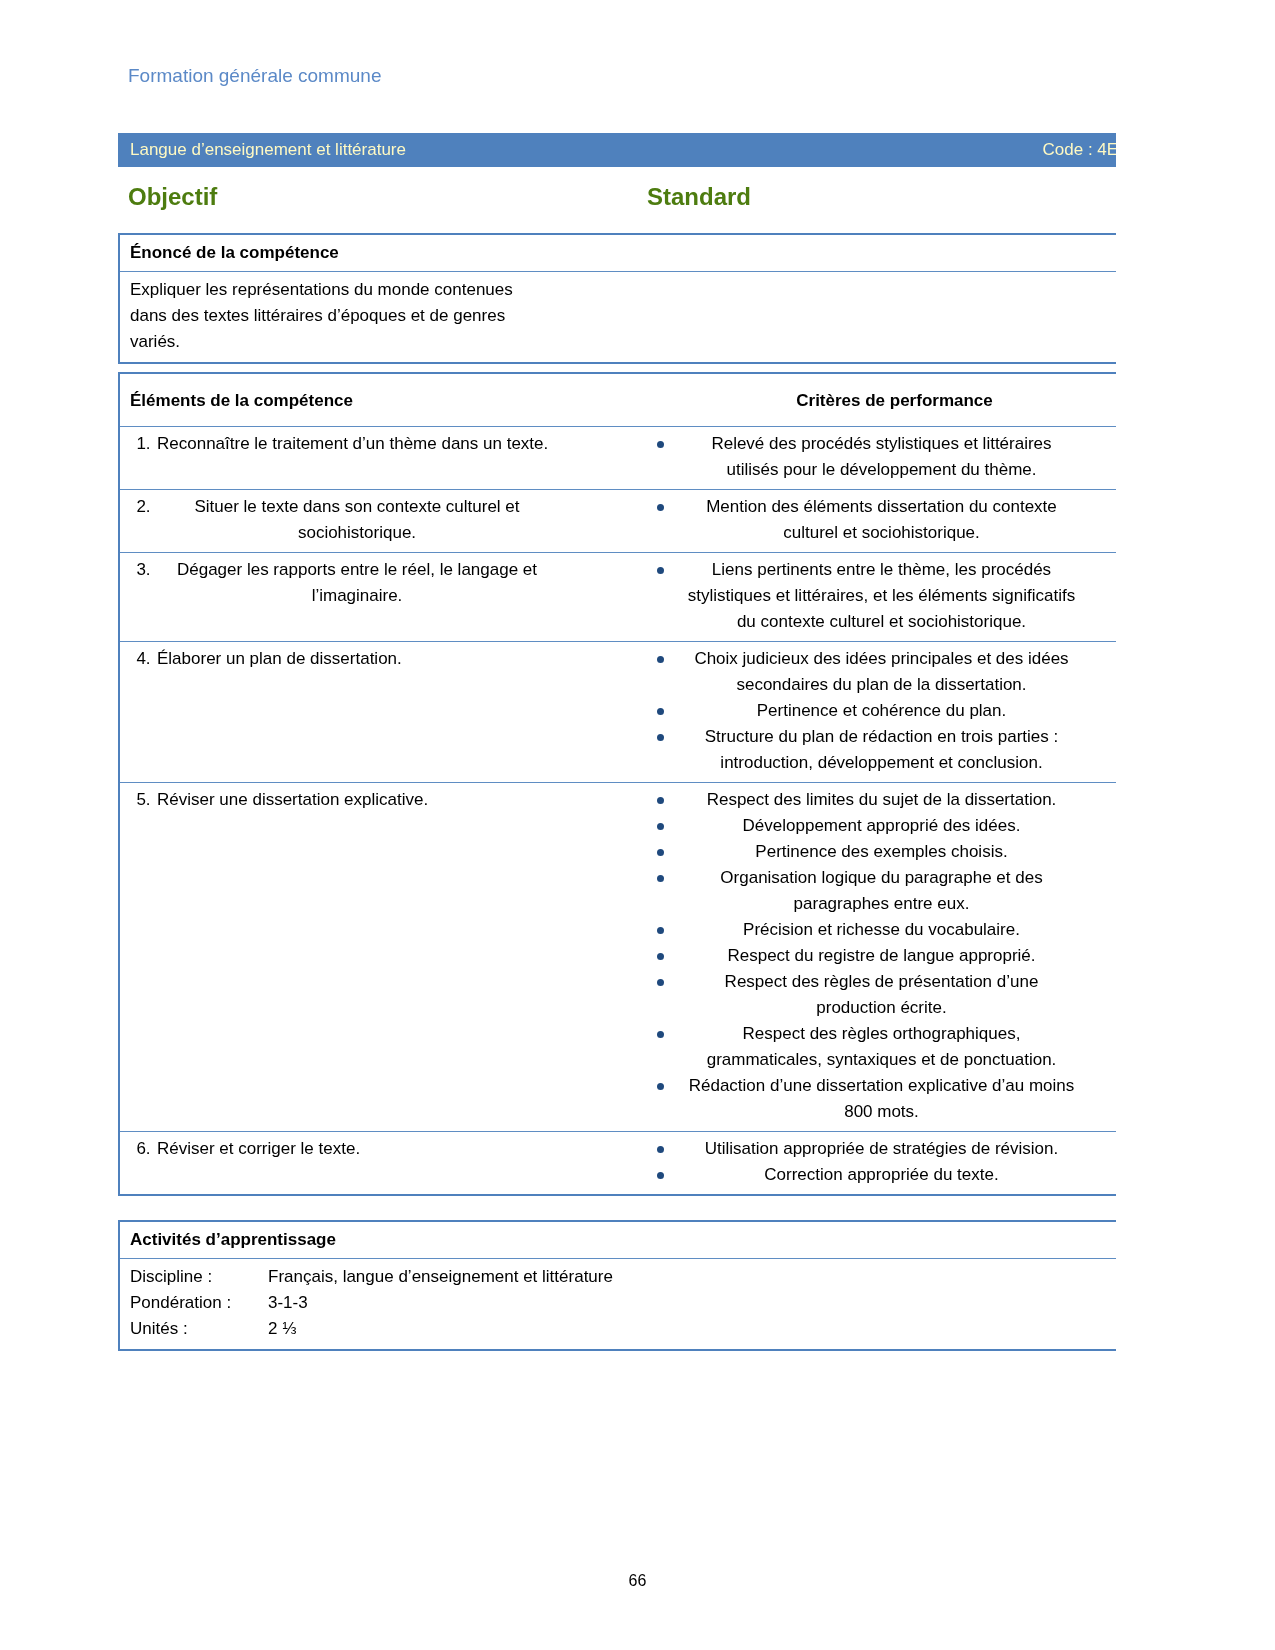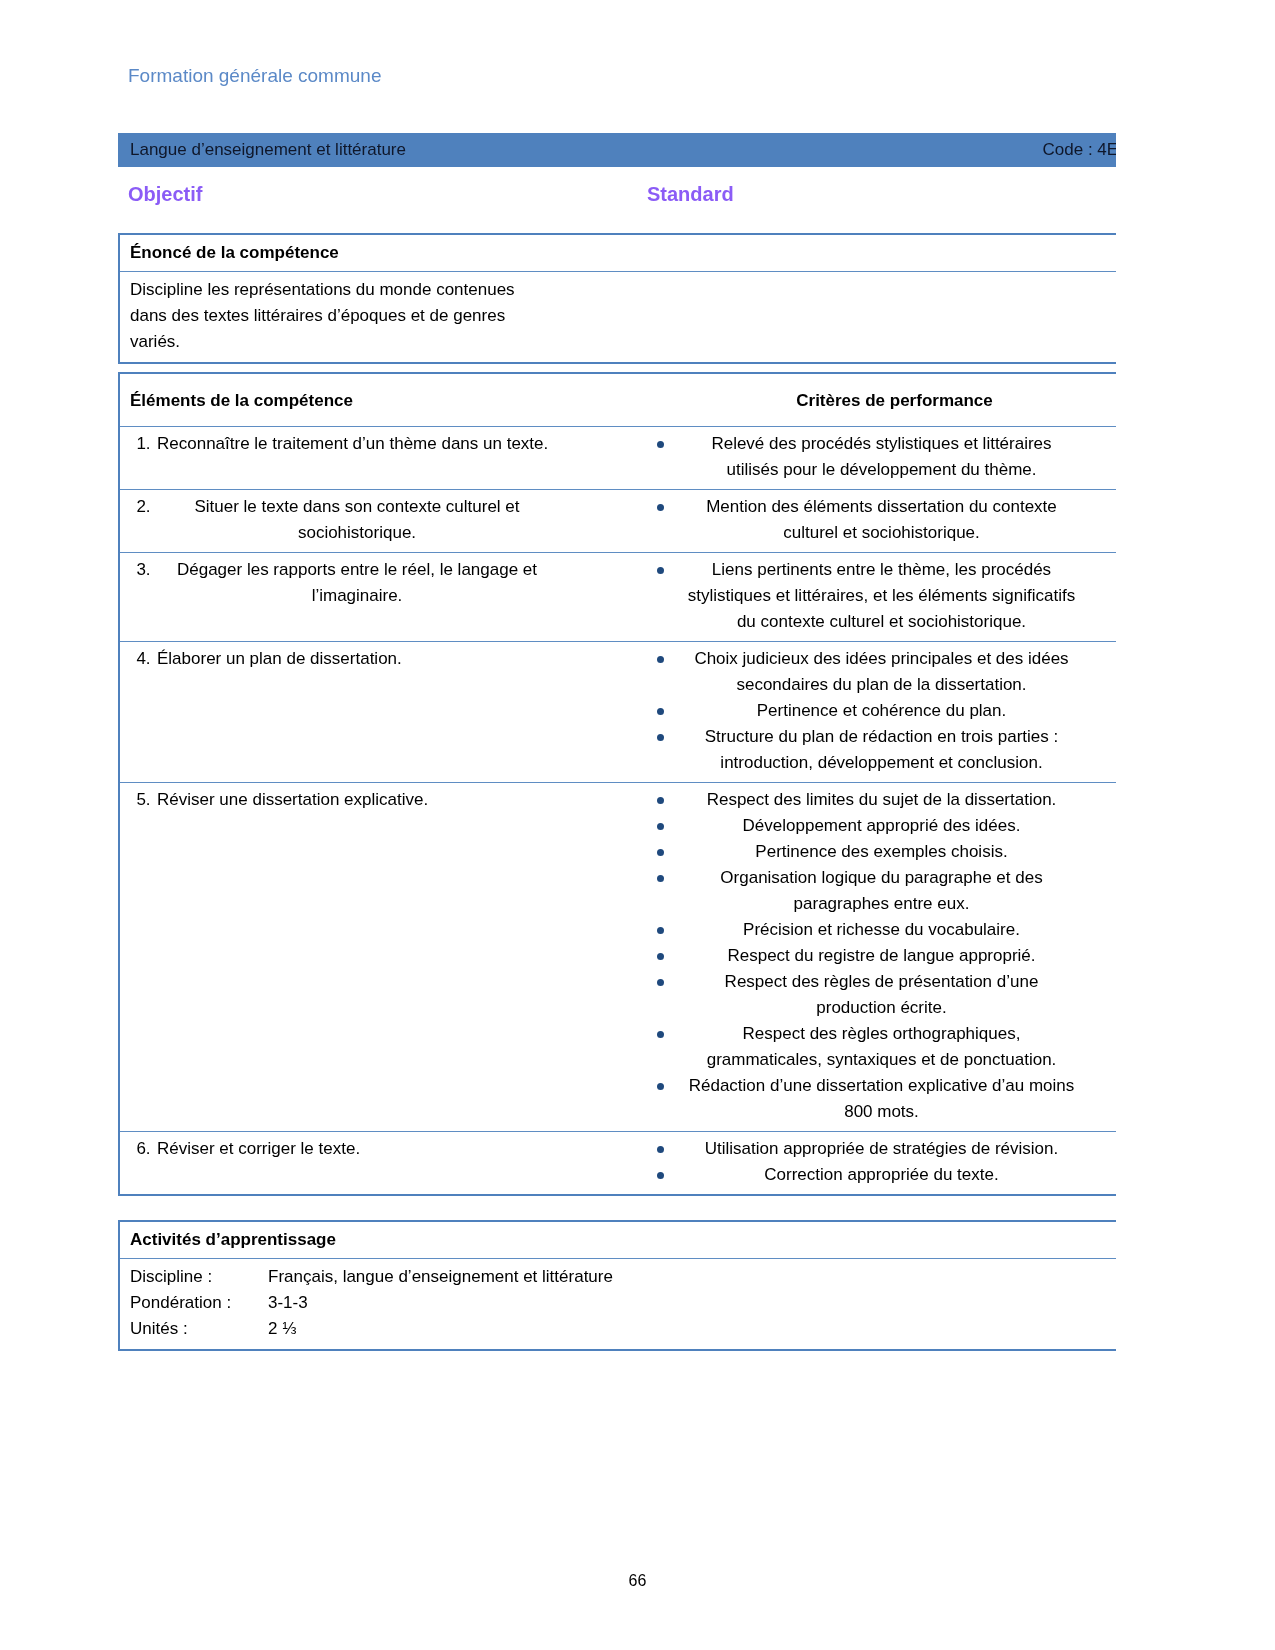--- a/index.html
+++ b/index.html
@@ -27,40 +27,40 @@
     margin-left: 10px;
     font-size: 19px;
     line-height: 28px;
     color: #5b89c7;
   }
   
   .banner {
     margin-top: 43px;
     height: 34px;
     background: #4f81bd;
-    color: #0f172a;
+    color: #fef9c3;
     font-size: 17px;
     display: flex;
     align-items: center;
     justify-content: space-between;
     padding: 0 12px;
     box-sizing: border-box;
   }
   
   .colheads {
     position: relative;
     margin-top: 16px;
     height: 30px;
   }
   .colhead {
     position: absolute;
     top: 0;
-    font-size: 20px;
+    font-size: 24px;
     font-weight: bold;
-    color: #8b5cf6;
+    color: #4d7c0f;
   }
   .colhead.left { left: 10px; }
   .colhead.right { left: 529px; }
   
   .box {
     border: 2px solid #4f81bd;
     background: #ffffff;
   }
   .box-header {
     padding: 5px 10px;
@@ -153,21 +153,21 @@
     </div>
 
     <div class="colheads">
       <span class="colhead left">Objectif</span>
       <span class="colhead right">Standard</span>
     </div>
 
     <div class="box enonce">
       <div class="box-header">Énoncé de la compétence</div>
       <div class="box-body">
-        <p class="enonce-text">Discipline les représentations du monde contenues dans des textes littéraires d’époques et de genres variés.</p>
+        <p class="enonce-text">Expliquer les représentations du monde contenues dans des textes littéraires d’époques et de genres variés.</p>
       </div>
     </div>
 
     <div class="box tbl">
       <div class="trow thead">
         <div class="cell cleft">
           <span class="hdr">Éléments de la compétence</span>
         </div>
         <div class="cell cright">
           <span class="hdr">Critères de performance</span>

